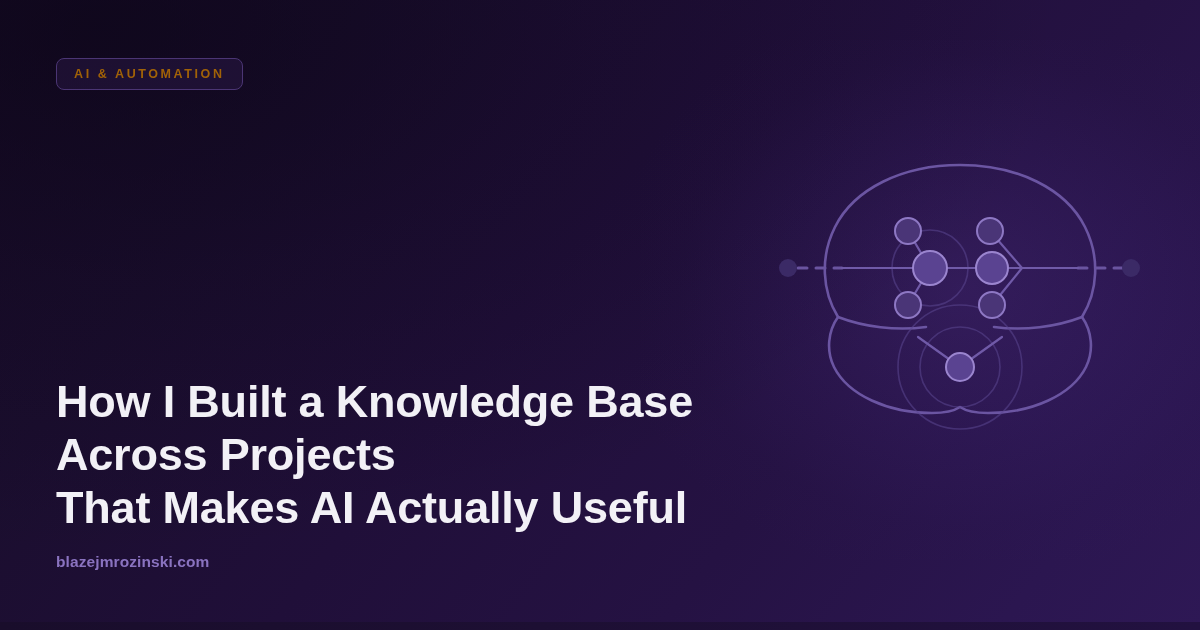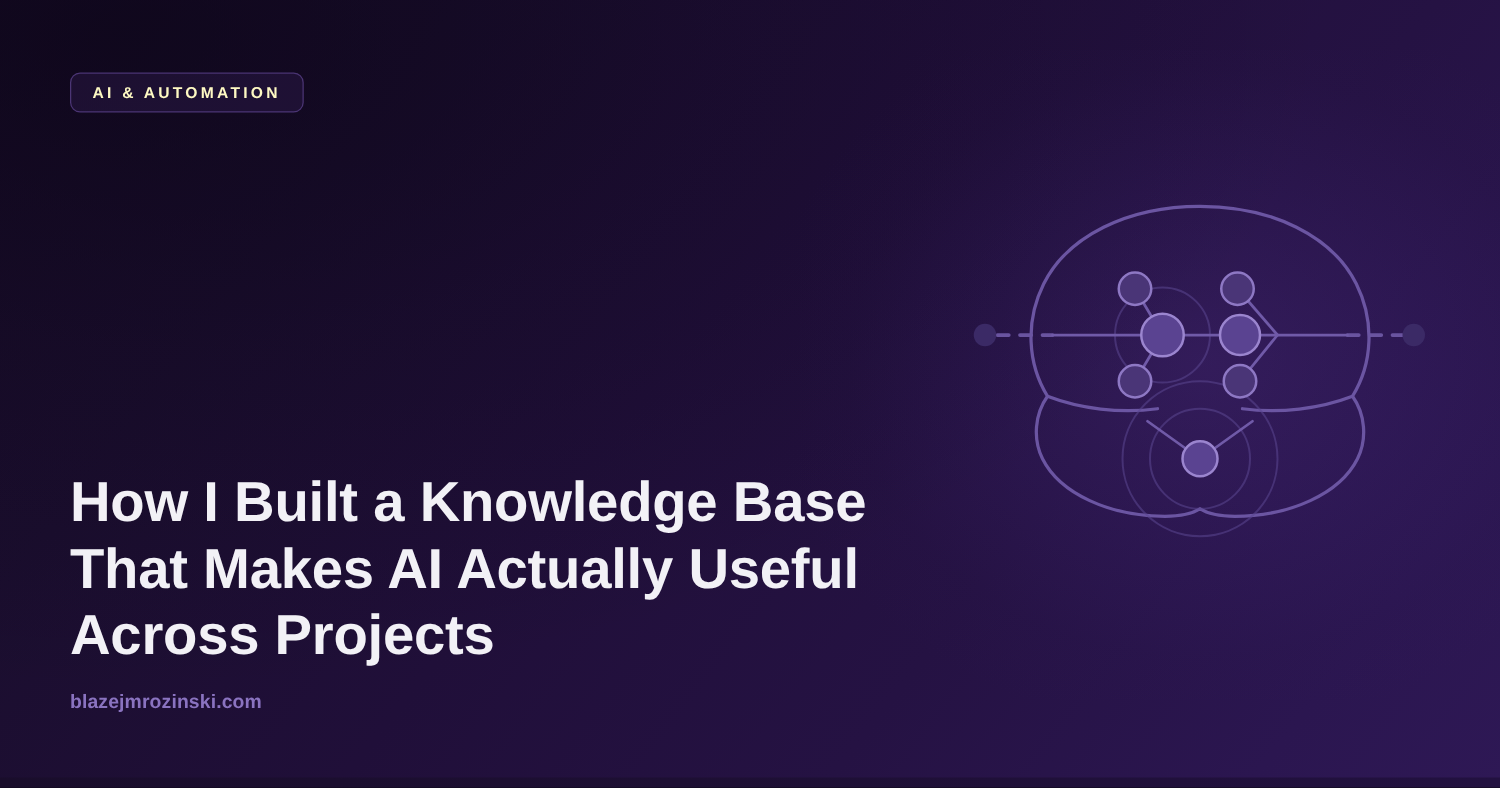--- a/index.html
+++ b/index.html
@@ -80,21 +80,21 @@
     align-items: center;
     padding: 0 17px;
     border: 1px solid #4b3574;
     border-radius: 8px;
     background: rgba(58, 35, 96, 0.30);
   }
   .badge-label {
     font-size: 12.5px;
     font-weight: 700;
     letter-spacing: 2.6px;
-    color: #fef9c3;
+    color: #a16207;
     white-space: nowrap;
     line-height: 1;
   }
 
   
   .headline {
     position: absolute;
     left: 56px;
     top: 375px;
     width: 700px;
@@ -144,22 +144,22 @@
   <div class="bg-base"></div>
   <div class="bg-glow-right"></div>
   <div class="bg-vignette"></div>
 
   <div class="badge">
     <span class="badge-label">AI &amp; AUTOMATION</span>
   </div>
 
   <div class="headline">
     <span class="headline-line">How I Built a Knowledge Base</span>
+    <span class="headline-line">Across Projects</span>
     <span class="headline-line">That Makes AI Actually Useful</span>
-    <span class="headline-line">Across Projects</span>
   </div>
 
   <div class="domain">blazejmrozinski.com</div>
 
   <div class="artwork">
     <svg viewBox="0 0 400 290" xmlns="http://www.w3.org/2000/svg">
 
       <g>
         <line x1="38" y1="123" x2="82" y2="123" stroke="#6a54a0" stroke-width="3" stroke-dasharray="9 9" stroke-linecap="round"></line>
         <line x1="318" y1="123" x2="362" y2="123" stroke="#6a54a0" stroke-width="3" stroke-dasharray="9 9" stroke-linecap="round"></line>

